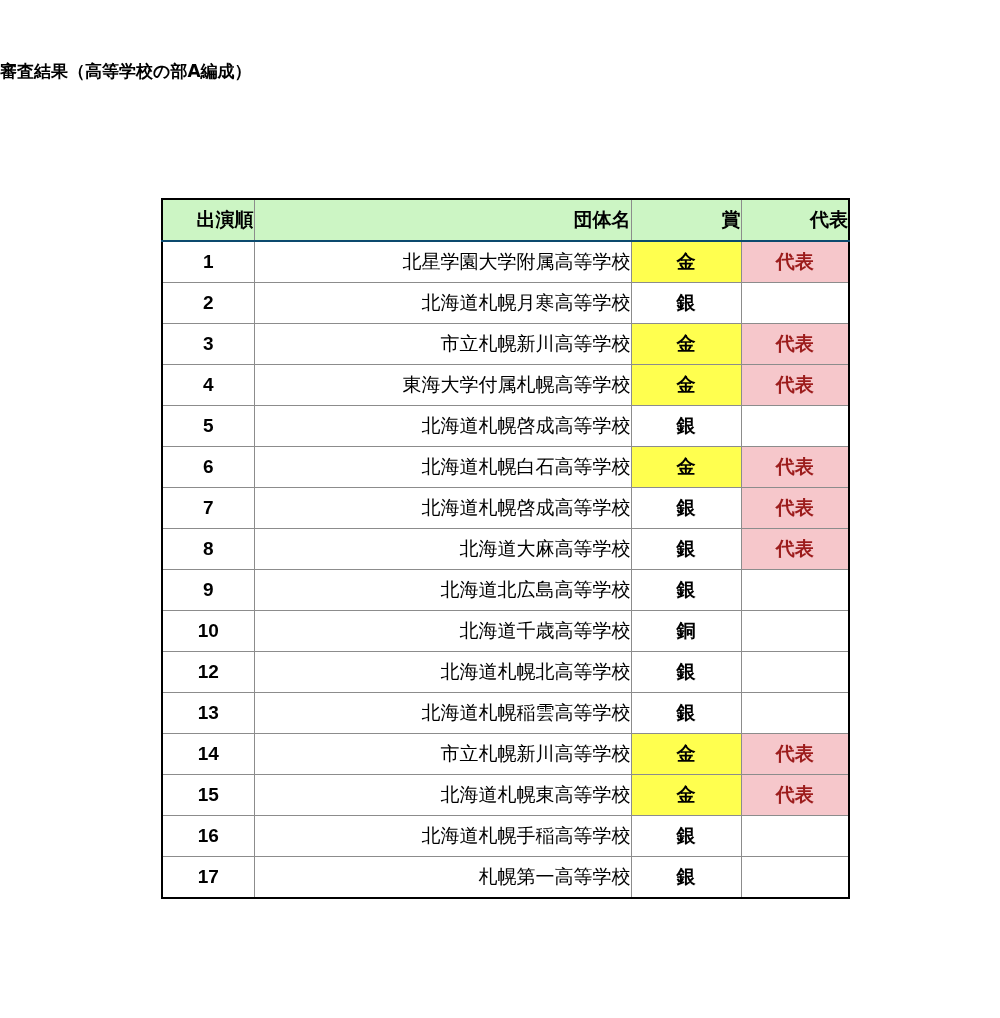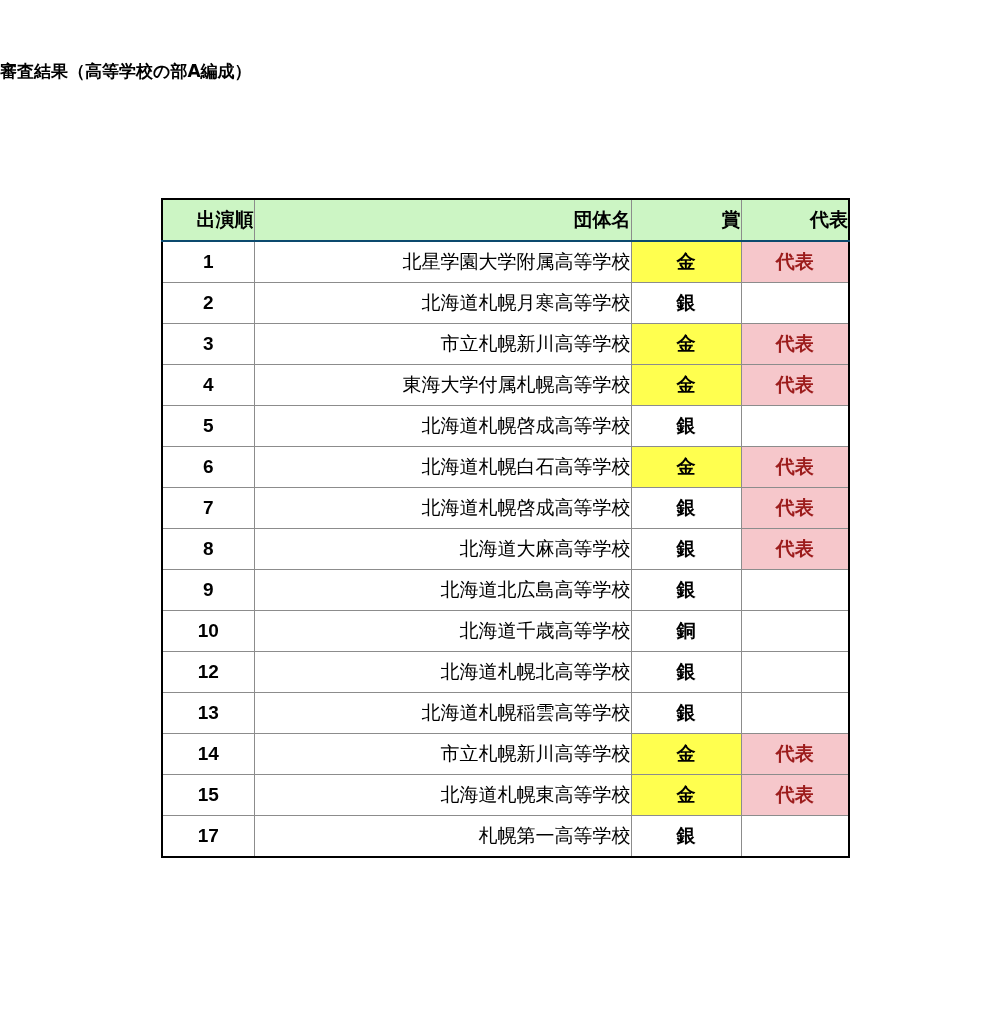--- a/index.html
+++ b/index.html
@@ -139,19 +139,25 @@
         <td class="prize gold">金</td>
         <td class="rep on">代表</td>
       </tr>
       <tr>
         <td class="order">15</td>
         <td class="name">北海道札幌東高等学校</td>
         <td class="prize gold">金</td>
         <td class="rep on">代表</td>
       </tr>
       <tr>
+        <td class="order">16</td>
+        <td class="name">北海道札幌手稲高等学校</td>
+        <td class="prize">銀</td>
+        <td class="rep"></td>
+      </tr>
+      <tr>
         <td class="order">17</td>
         <td class="name">札幌第一高等学校</td>
         <td class="prize">銀</td>
         <td class="rep"></td>
       </tr>
     </tbody>
 </table>
 
 </body></html>

